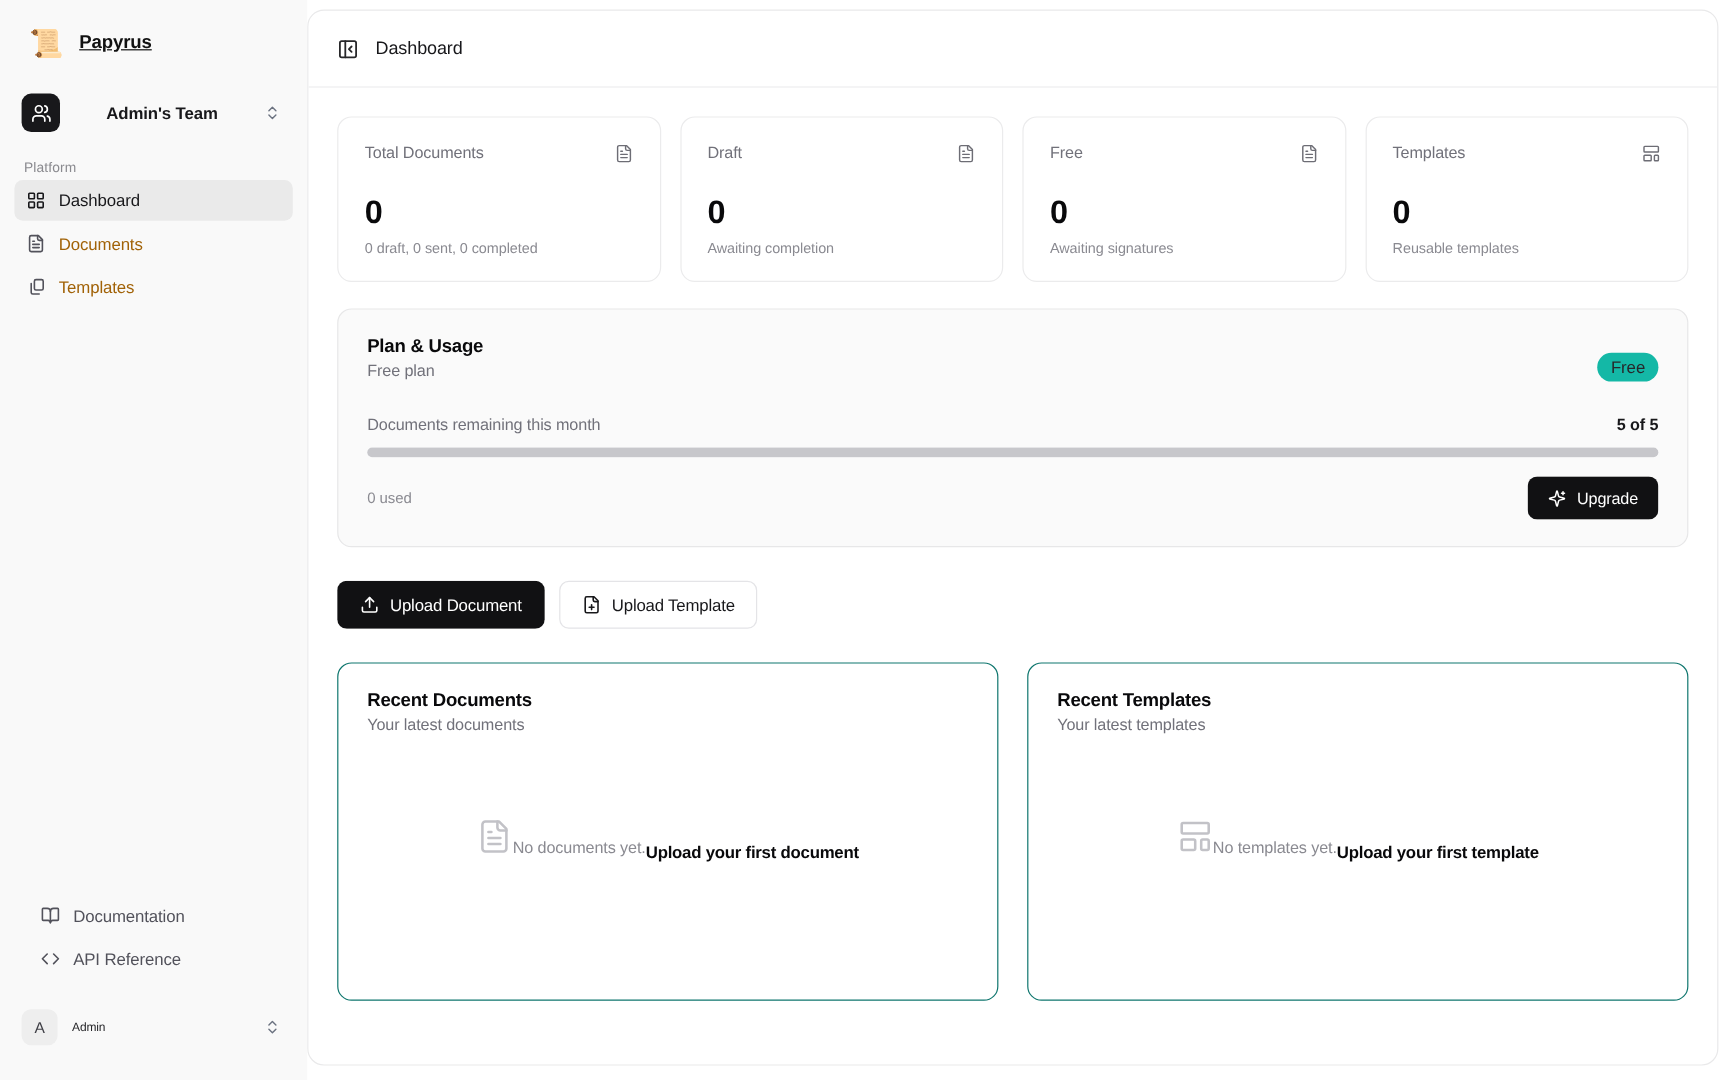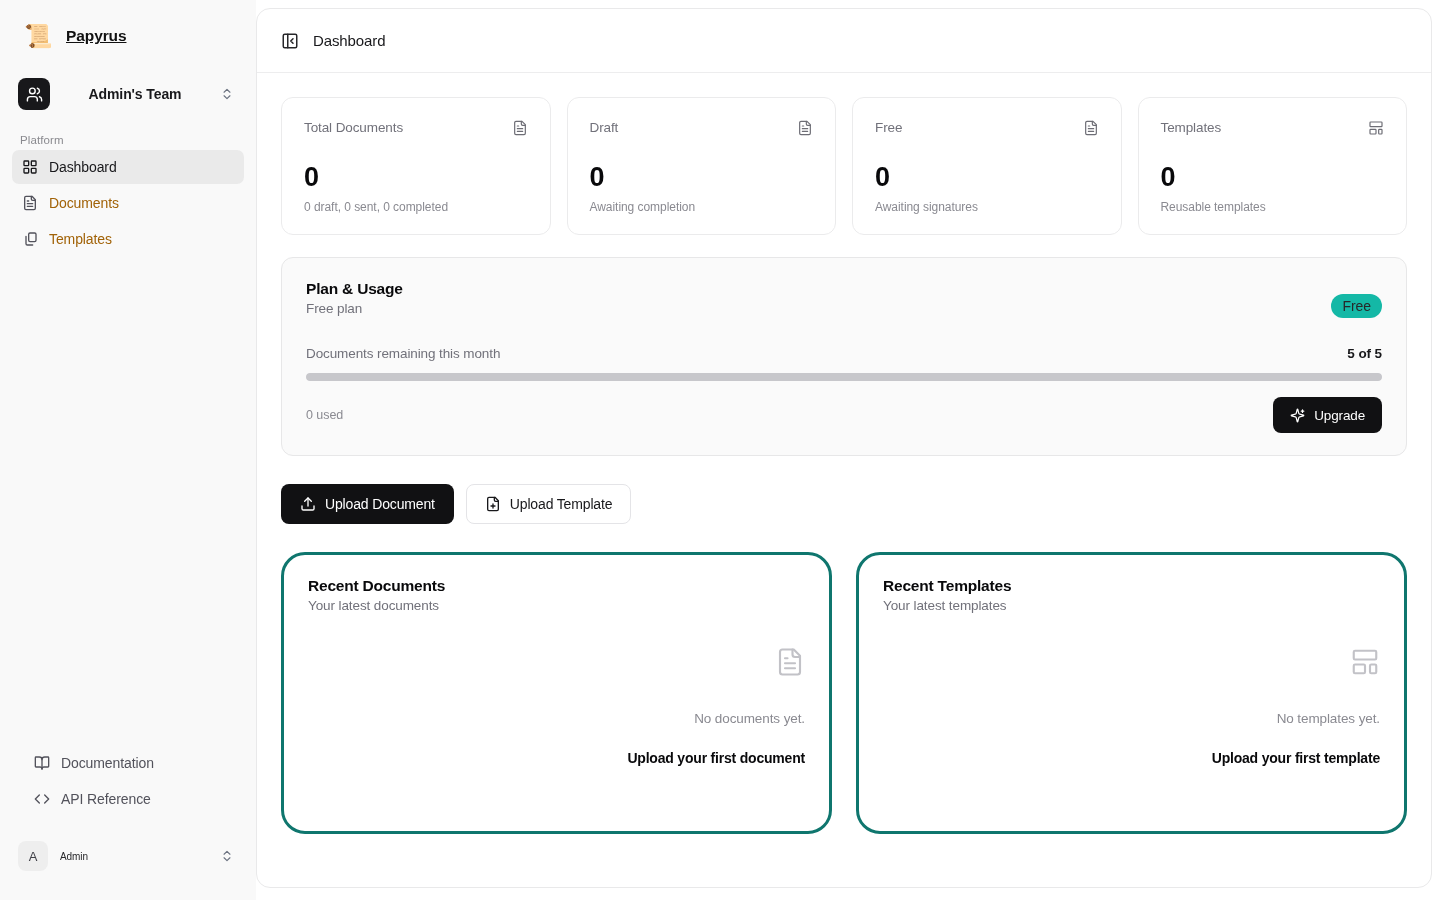--- a/index.html
+++ b/index.html
@@ -158,31 +158,31 @@
   .btn-dark { background: #111113; color: #fff; height: 36px; padding: 0 16px; }
   .btn-upgrade { height: 36px; padding: 0 16px; }
   .btn-outline { background: #fff; color: #18181b; border-color: #e4e4e7; height: 40px; padding: 0 18px; }
   .btn-lg { height: 40px; padding: 0 18px; font-size: 14px; }
 
   .actions { display: flex; gap: 12px; margin-top: 28px; }
 
   
   .recent-grid { display: grid; grid-template-columns: 1fr 1fr; gap: 24px; margin-top: 28px; }
   .recent-card {
-    border: 3px solid #0f766e; border-radius: 24px;
+    border: 1px solid #0f766e; border-radius: 12px;
     padding: 22px 24px; height: 282px;
     display: flex; flex-direction: column;
     background: #fff;
   }
   .recent-title { font-size: 15.5px; font-weight: 700; color: #09090b; letter-spacing: -0.2px; }
   .recent-sub { font-size: 13.5px; color: #71717a; margin-top: 3px; letter-spacing: -0.1px; }
   .empty {
     flex: 1 1 auto;
-    display: flex; flex-direction: column; align-items: flex-end; justify-content: center;
-    gap: 16px;
+    display: flex; flex-direction: row; align-items: center; justify-content: center;
+    gap: 0;
     padding-bottom: 10px;
   }
   .empty-ico { color: #c2c2c7; margin-bottom: 14px; }
   .empty-text { font-size: 13.5px; color: #8a8a91; letter-spacing: -0.1px; }
   .empty-link { font-size: 14px; font-weight: 700; color: #09090b; margin-top: 8px; cursor: pointer; letter-spacing: -0.2px; }
 </style>
 </head>
 <body>
 
 <div class="app">

